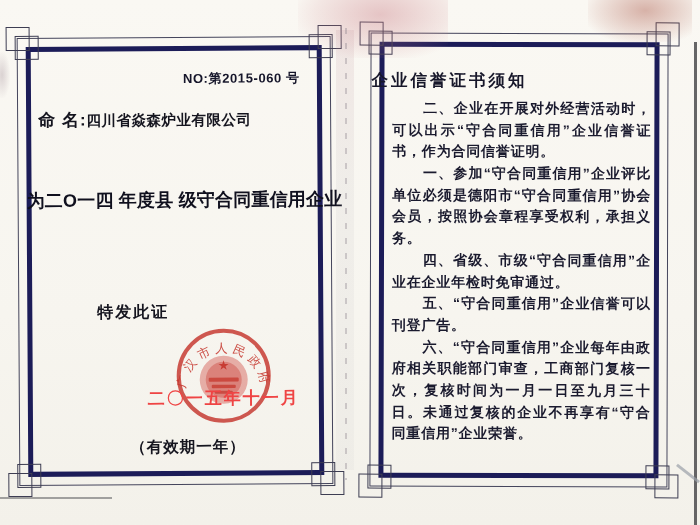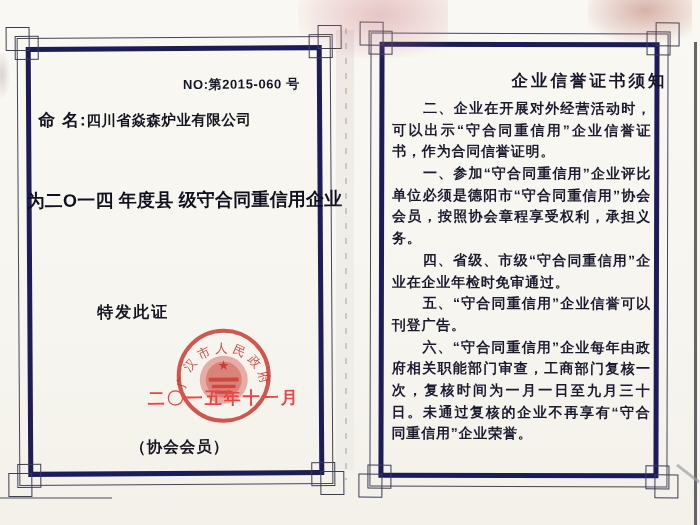--- a/index.html
+++ b/index.html
@@ -13,32 +13,32 @@
   .page-left{left:18px;top:37px;width:312px;height:446px;transform:rotate(-0.35deg);}
   .page-right{left:370px;top:33px;width:296px;height:452px;transform:rotate(0.15deg);}
   .frame-thick{position:absolute;inset:8px;border:5px solid #1c1c58;pointer-events:none;}
   .sq{position:absolute;width:22px;height:22px;border:1.6px solid #3d3d52;background:transparent;}
   .sq.a.tl{left:-12px;top:-12px;} .sq.b.tl{left:-3px;top:-3px;}
   .sq.a.tr{right:-12px;top:-12px;} .sq.b.tr{right:-3px;top:-3px;}
   .sq.a.bl{left:-12px;bottom:-12px;} .sq.b.bl{left:-3px;bottom:-3px;}
   .sq.a.br{right:-12px;bottom:-12px;} .sq.b.br{right:-3px;bottom:-3px;}
 
   
-  .no-line{position:absolute;left:165px;top:38px;font-size:13px;font-weight:bold;letter-spacing:0.6px;color:#15152a;white-space:nowrap;}
+  .no-line{position:absolute;left:165px;top:32px;font-size:13px;font-weight:bold;letter-spacing:0.6px;color:#15152a;white-space:nowrap;}
   .name-row{position:absolute;left:20px;top:70px;white-space:nowrap;color:#15151f;}
   .name-label{font-size:17px;font-weight:bold;letter-spacing:1px;}
   .company{font-size:14.5px;font-weight:bold;letter-spacing:0.5px;}
   .award-line{position:absolute;left:8px;top:150px;width:298px;font-size:18px;font-weight:bold;letter-spacing:0.2px;white-space:nowrap;color:#10101e;}
   .issue-line{position:absolute;left:42px;top:264px;font-size:16px;font-weight:bold;letter-spacing:2px;color:#15151f;margin-left:36px;}
   .seal{position:absolute;left:154px;top:288px;width:100px;height:100px;z-index:2;}
   .date-line{position:absolute;left:128px;top:349px;font-size:17px;font-weight:bold;letter-spacing:2px;color:#ef4444;z-index:3;white-space:nowrap;}
   .validity-line{position:absolute;left:110px;top:399px;font-size:15.5px;font-weight:bold;letter-spacing:1px;color:#15151f;white-space:nowrap;}
 
   
-  .notice-title{position:absolute;left:0;right:0;top:36px;text-align:right;font-size:16.5px;font-weight:bold;letter-spacing:3px;color:#17172a;}
+  .notice-title{position:absolute;left:0;right:0;top:36px;text-align:left;font-size:16.5px;font-weight:bold;letter-spacing:3px;color:#17172a;}
   .notice-body{position:absolute;left:21px;right:16px;top:64px;font-size:14px;line-height:1.55;font-weight:bold;text-align:justify;letter-spacing:0.8px;color:#1a1a2e;}
   .notice-body p{margin:0;text-indent:2.2em;}
   .notice-body p.web{text-indent:0;}
 
   
   .smudge{position:absolute;pointer-events:none;}
   .smudge-top-center{left:298px;top:0;width:150px;height:58px;
     background:radial-gradient(ellipse at 55% 25%,rgba(201,125,133,0.42),rgba(201,125,133,0.14) 55%,transparent 78%);}
   .smudge-top-right{left:588px;top:0;width:104px;height:42px;
     background:radial-gradient(ellipse at 55% 25%,rgba(172,92,76,0.45),rgba(172,92,76,0.12) 60%,transparent 80%);}
@@ -87,21 +87,21 @@
       <circle cx="50" cy="54" r="18" fill="#c5352c" opacity="0.35"></circle>
       <text x="50" y="44" text-anchor="middle" font-size="13" fill="#c5352c" opacity="0.9">★</text>
       <rect x="35" y="52" width="30" height="4" rx="1" fill="#c5352c" opacity="0.75"></rect>
       <rect x="38" y="59" width="24" height="3.4" rx="1" fill="#c5352c" opacity="0.75"></rect>
       <rect x="41" y="65" width="18" height="3" rx="1" fill="#c5352c" opacity="0.7"></rect>
     </g>
   </svg>
 
   <div class="date-line">二〇一五年十一月</div>
 
-  <div class="validity-line">（协会会员）</div>
+  <div class="validity-line">（有效期一年）</div>
 </div>
 
 <div class="page page-right">
   <div class="frame-thick"></div>
   <i class="sq a tl"></i>
     <i class="sq b tl"></i>
   <i class="sq a tr"></i>
     <i class="sq b tr"></i>
   <i class="sq a bl"></i>
     <i class="sq b bl"></i>

